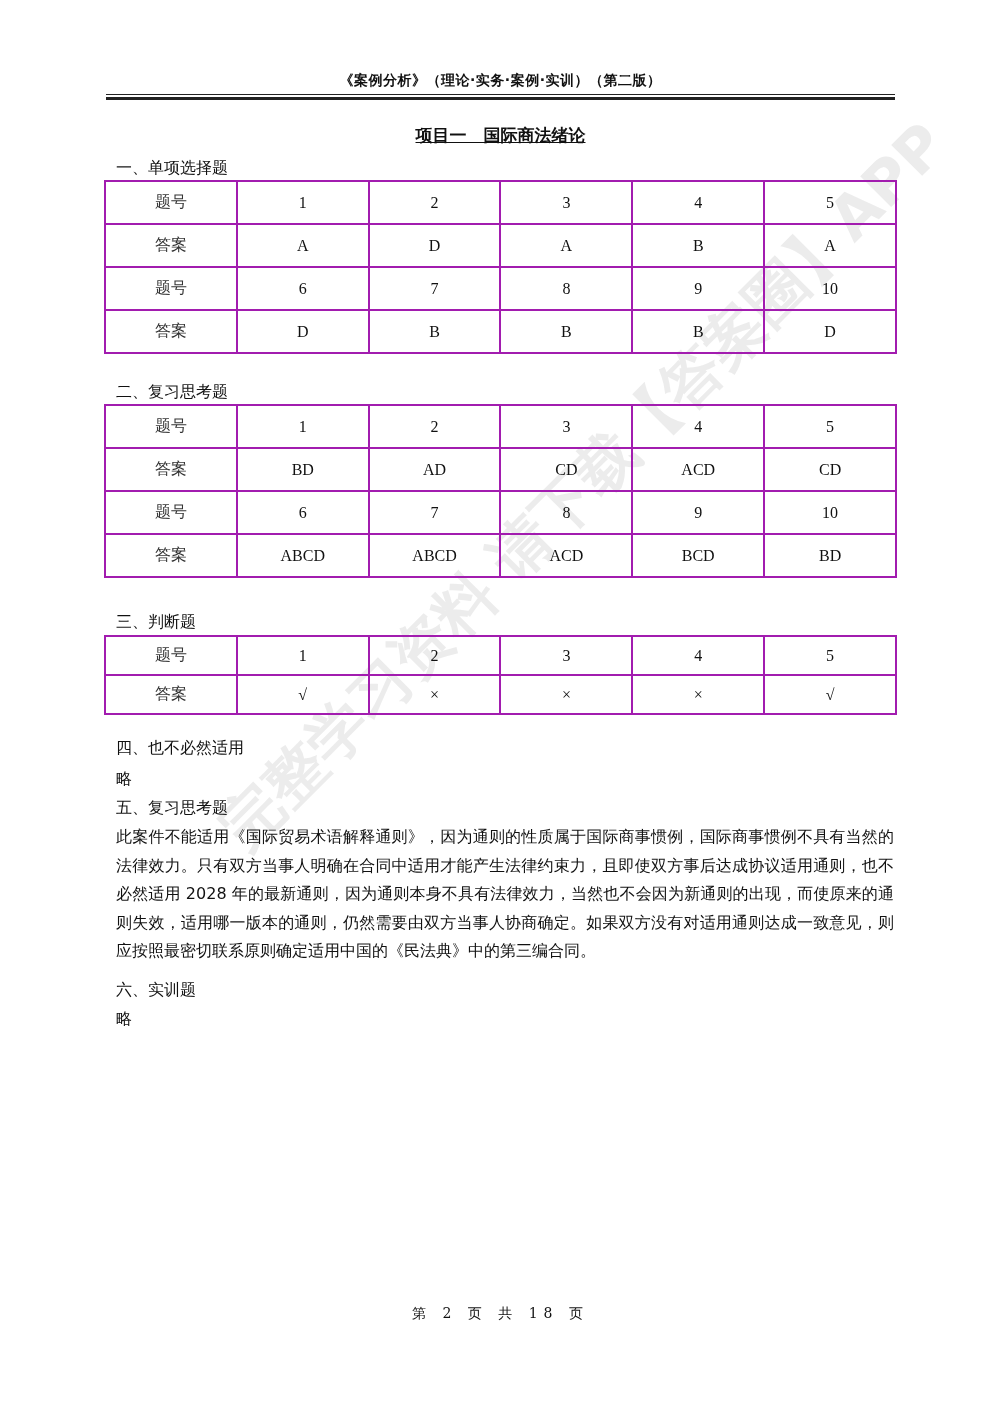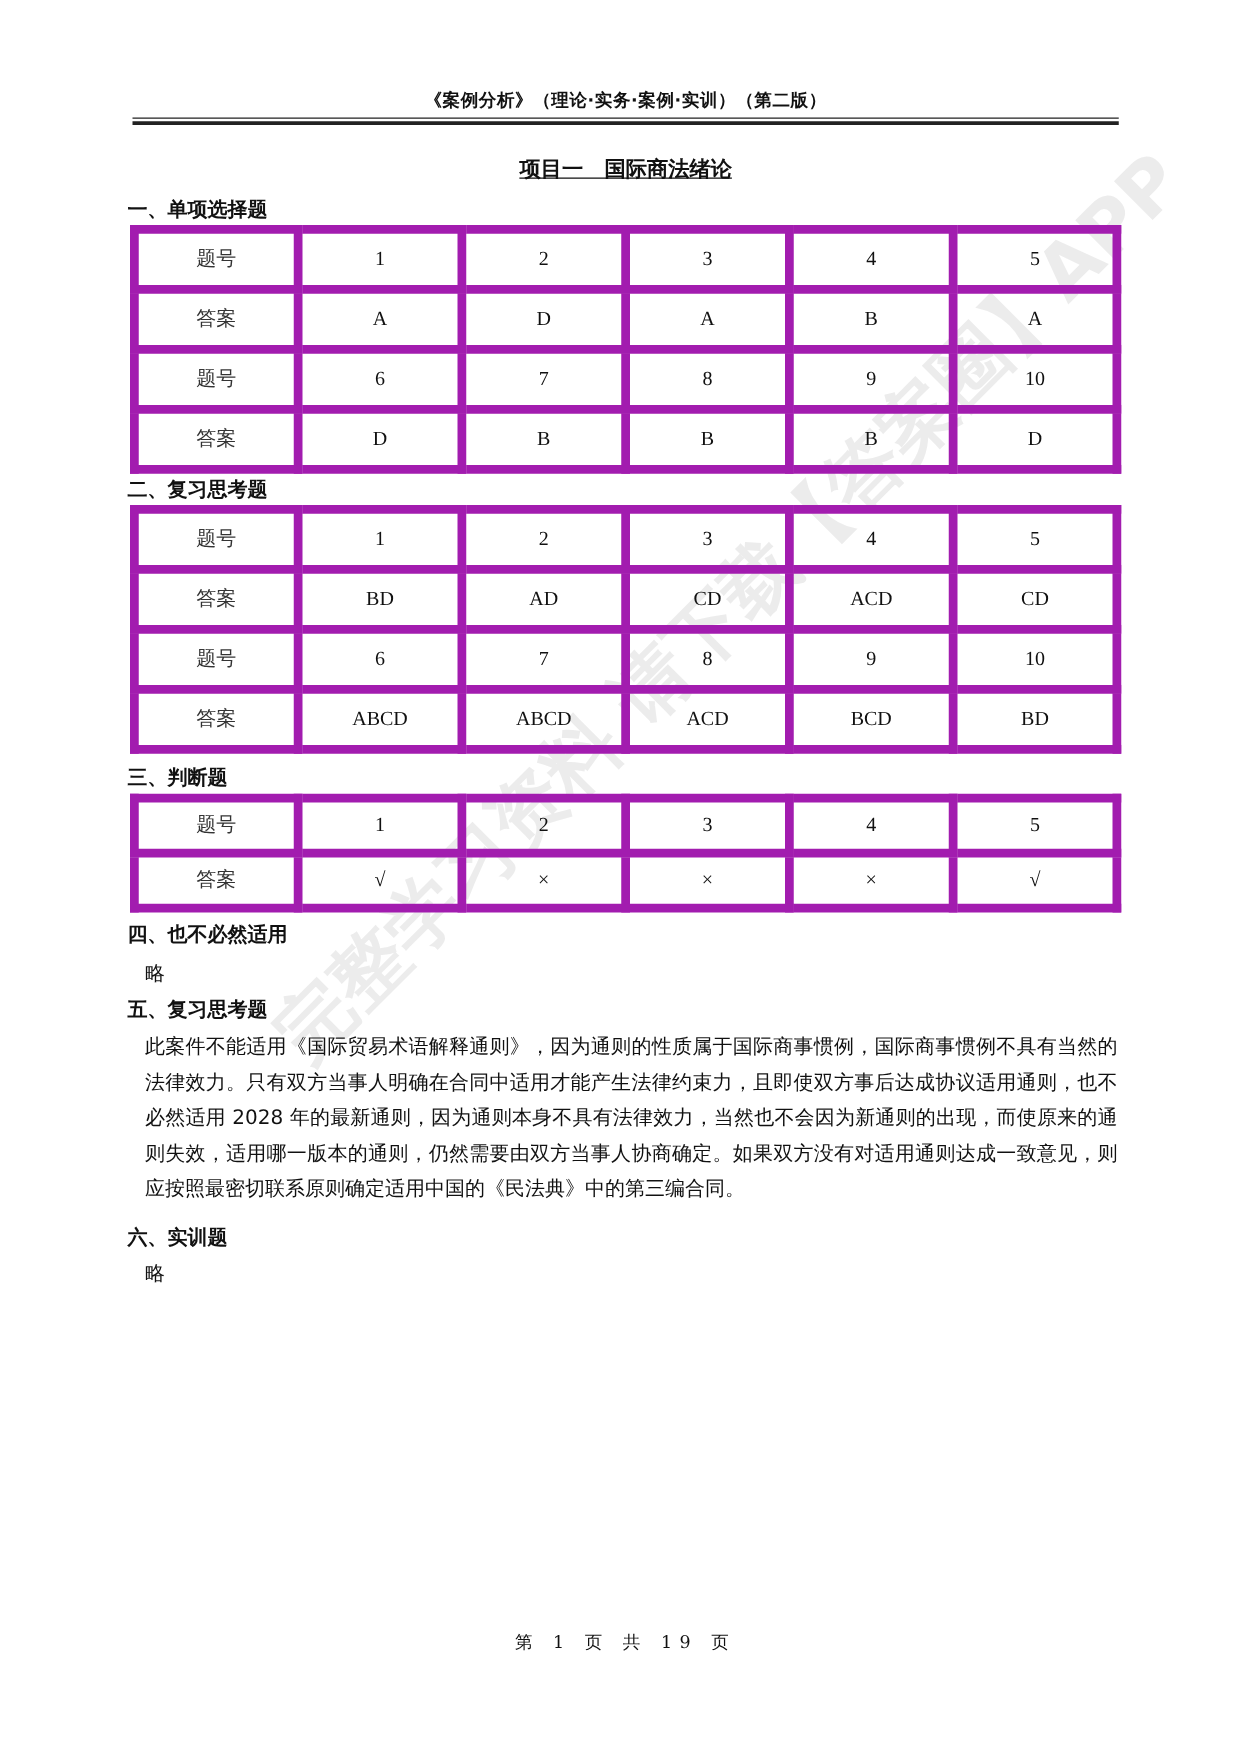--- a/index.html
+++ b/index.html
@@ -4,24 +4,24 @@
   <style>
     html, body { margin: 0; padding: 0; background: #ffffff; }
     body { width: 993px; height: 1404px; position: relative; overflow: hidden;
            font-family: "DejaVu Serif", "Liberation Serif", serif; color: #111; }
     .page-header { position: absolute; left: 106px; top: 72px; width: 789px; text-align: center;
                    font-family: "DejaVu Sans", sans-serif; font-size: 14px; font-weight: bold; letter-spacing: 0.5px; }
     .header-rule { position: absolute; left: 106px; top: 94px; width: 789px; height: 6px;
                    border-top: 1px solid #222; border-bottom: 3px solid #222; box-sizing: border-box; }
     .doc-title { position: absolute; left: 106px; top: 124px; width: 789px; text-align: center;
                  font-family: "DejaVu Sans", sans-serif; font-weight: bold; font-size: 17px; text-decoration: underline; }
-    .section-h { position: absolute; left: 102px; font-family: "DejaVu Sans", sans-serif;
-                 font-weight: bold; font-size: 16px; }
+    .section-h { position: absolute; left: 116px; font-family: "DejaVu Sans", sans-serif;
+                 font-weight: normal; font-size: 16px; }
     table.ans { position: absolute; left: 104px; width: 793px; border-collapse: collapse; table-layout: fixed; }
-    table.ans td { border: 7px solid #a21caf; text-align: center; font-size: 16px; height: 41px; padding: 0;
+    table.ans td { border: 2px solid #a21caf; text-align: center; font-size: 16px; height: 41px; padding: 0;
                    font-family: "Liberation Serif", serif; }
     table.ans td.lbl { font-family: "DejaVu Sans", sans-serif; color: #333; font-size: 16px; }
     table.tf td { height: 37px; }
     .para { position: absolute; left: 116px; width: 778px; font-family: "DejaVu Sans", sans-serif;
             font-size: 16px; line-height: 28.5px; text-align: justify; }
     .footer { position: absolute; left: 106px; top: 1305px; width: 789px; text-align: center;
               font-size: 14px; letter-spacing: 6px; }
     .watermark { position: absolute; left: 100px; top: 480px; width: 900px; text-align: center;
                  transform: rotate(-45deg); transform-origin: center; font-family: "DejaVu Sans", sans-serif;
                  font-size: 60px; font-weight: bold; color: rgba(150,150,150,0.18); pointer-events: none;
@@ -137,13 +137,13 @@
 
 <div class="section-h" style="top:738px">四、也不必然适用</div>
 <div class="para" style="top:765px">略</div>
 
 <div class="section-h" style="top:798px">五、复习思考题</div>
 <div class="para" style="top:823px">此案件不能适用《国际贸易术语解释通则》，因为通则的性质属于国际商事惯例，国际商事惯例不具有当然的法律效力。只有双方当事人明确在合同中适用才能产生法律约束力，且即使双方事后达成协议适用通则，也不必然适用 2028 年的最新通则，因为通则本身不具有法律效力，当然也不会因为新通则的出现，而使原来的通则失效，适用哪一版本的通则，仍然需要由双方当事人协商确定。如果双方没有对适用通则达成一致意见，则应按照最密切联系原则确定适用中国的《民法典》中的第三编合同。</div>
 
 <div class="section-h" style="top:980px">六、实训题</div>
 <div class="para" style="top:1005px">略</div>
 
-<div class="footer">第 1 页 共 19 页</div>
+<div class="footer">第 2 页 共 18 页</div>
 
 </body></html>

